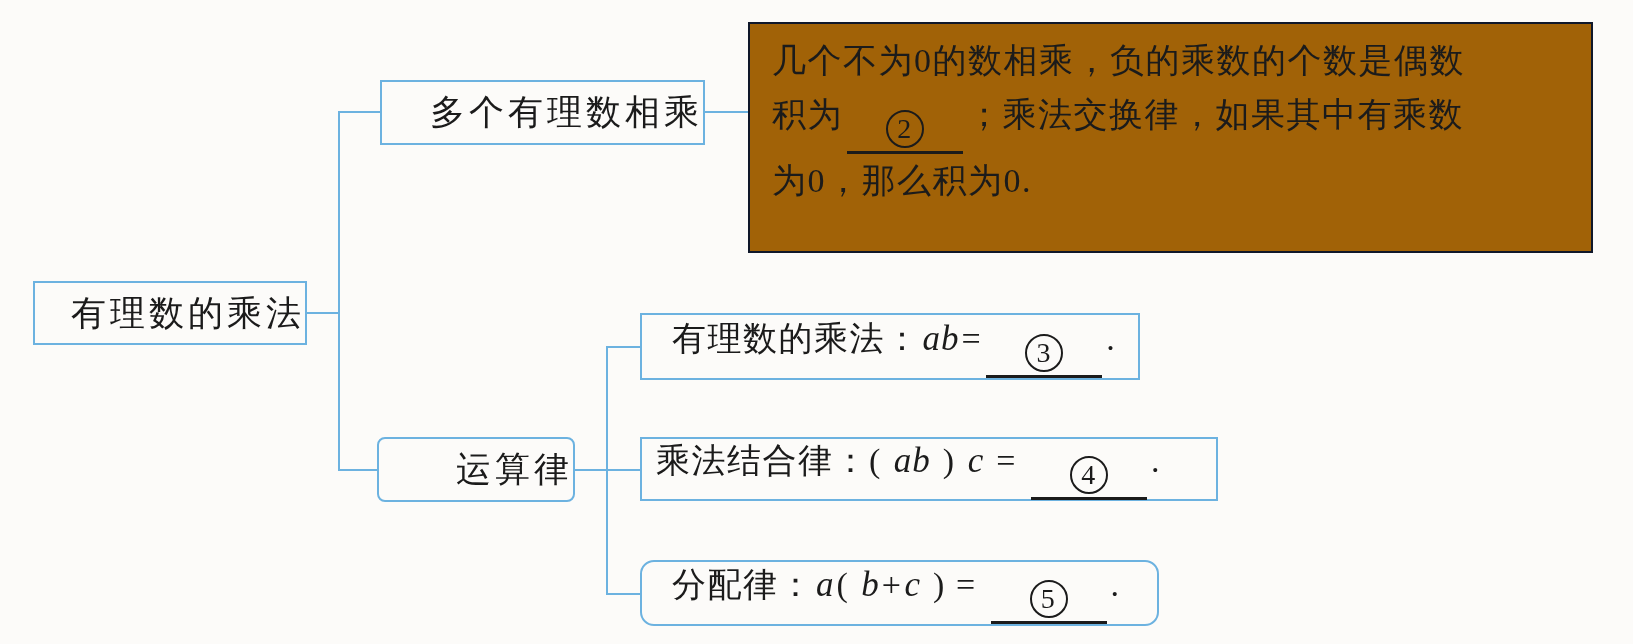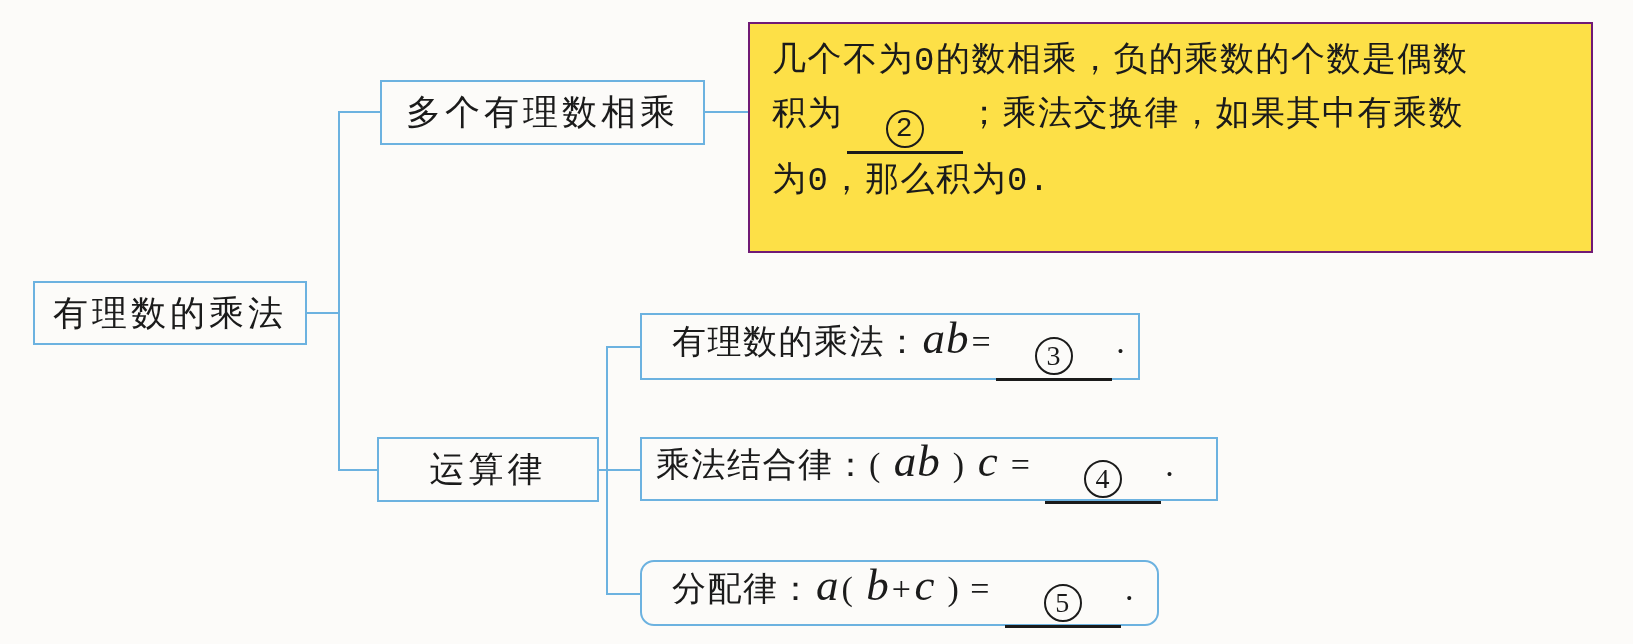--- a/index.html
+++ b/index.html
@@ -12,55 +12,54 @@
     width:1633px;height:644px;
     background:#fcfbf9;
     color:#1b1b1b;
     overflow:hidden;
   }
   .node{
     position:absolute;
     border:2px solid #6cb2e0;
     background:#fcfbf9;
     box-sizing:border-box;
-    display:flex;align-items:center;justify-content:center;
+    display:flex;align-items:center;justify-content:flex-end;
     white-space:nowrap;
   }
   .node.left-align{justify-content:flex-start;}
   .label{
     font-size:35px;
     letter-spacing:4px;
   }
   .line-el{
     position:absolute;
     background:#6cb2e0;
   }
   
   .detail-box{
     position:absolute;
-    border:2px solid #701a75;
-    background:#fde047;
+    border:2px solid #0f172a;
+    background:#a16207;
     box-sizing:border-box;
     padding:10px 20px 0 22px;
-    font-family:Liberation Mono, monospace;
   }
   .detail-box .line{
     font-size:34px;
     line-height:54px;
     white-space:nowrap;
     letter-spacing:1.5px;
   }
   .law-text{
     font-size:34px;
     letter-spacing:1.5px;
     white-space:nowrap;
   }
   .var{
     font-style:italic;
-    font-size:45px;
+    font-size:35px;
     letter-spacing:1px;
     padding:0 2px;
   }
   .blank{
     display:inline-block;
     min-width:116px;
     text-align:center;
     border-bottom:3px solid #1b1b1b;
     vertical-align:-12px;
     line-height:1;
@@ -101,21 +100,21 @@
   <div class="node" style="left:380px;top:80px;width:325px;height:65px;">
     <span class="label">多个有理数相乘</span>
   </div>
 
   <div class="detail-box" style="left:748px;top:22px;width:845px;height:231px;">
       <div class="line"><span class="t">几个不为0的数相乘，负的乘数的个数是偶数</span></div>
       <div class="line"><span class="t">积为</span><span class="blank"><span class="circle">2</span></span><span class="t">；乘法交换律，如果其中有乘数</span></div>
       <div class="line"><span class="t">为0，那么积为0.</span></div>
     </div>
 
-  <div class="node" style="left:377px;top:437px;width:222px;height:65px;">
+  <div class="node" style="left:377px;top:437px;width:198px;height:65px;border-radius:8px;">
     <span class="label">运算律</span>
   </div>
 
   <div class="node left-align" style="left:640px;top:313px;width:500px;height:67px;padding-left:30px;">
     <span class="law-text"><span class="t">有理数的乘法：</span><span class="var">ab</span><span class="t">=</span><span class="blank"><span class="circle">3</span></span><span class="t">.</span></span>
   </div>
 
   <div class="node left-align" style="left:640px;top:437px;width:578px;height:64px;padding-left:14px;">
     <span class="law-text"><span class="t">乘法结合律：</span><span class="t">( </span><span class="var">ab</span><span class="t"> ) </span><span class="var">c</span><span class="t"> = </span><span class="blank"><span class="circle">4</span></span><span class="t">.</span></span>
   </div>

